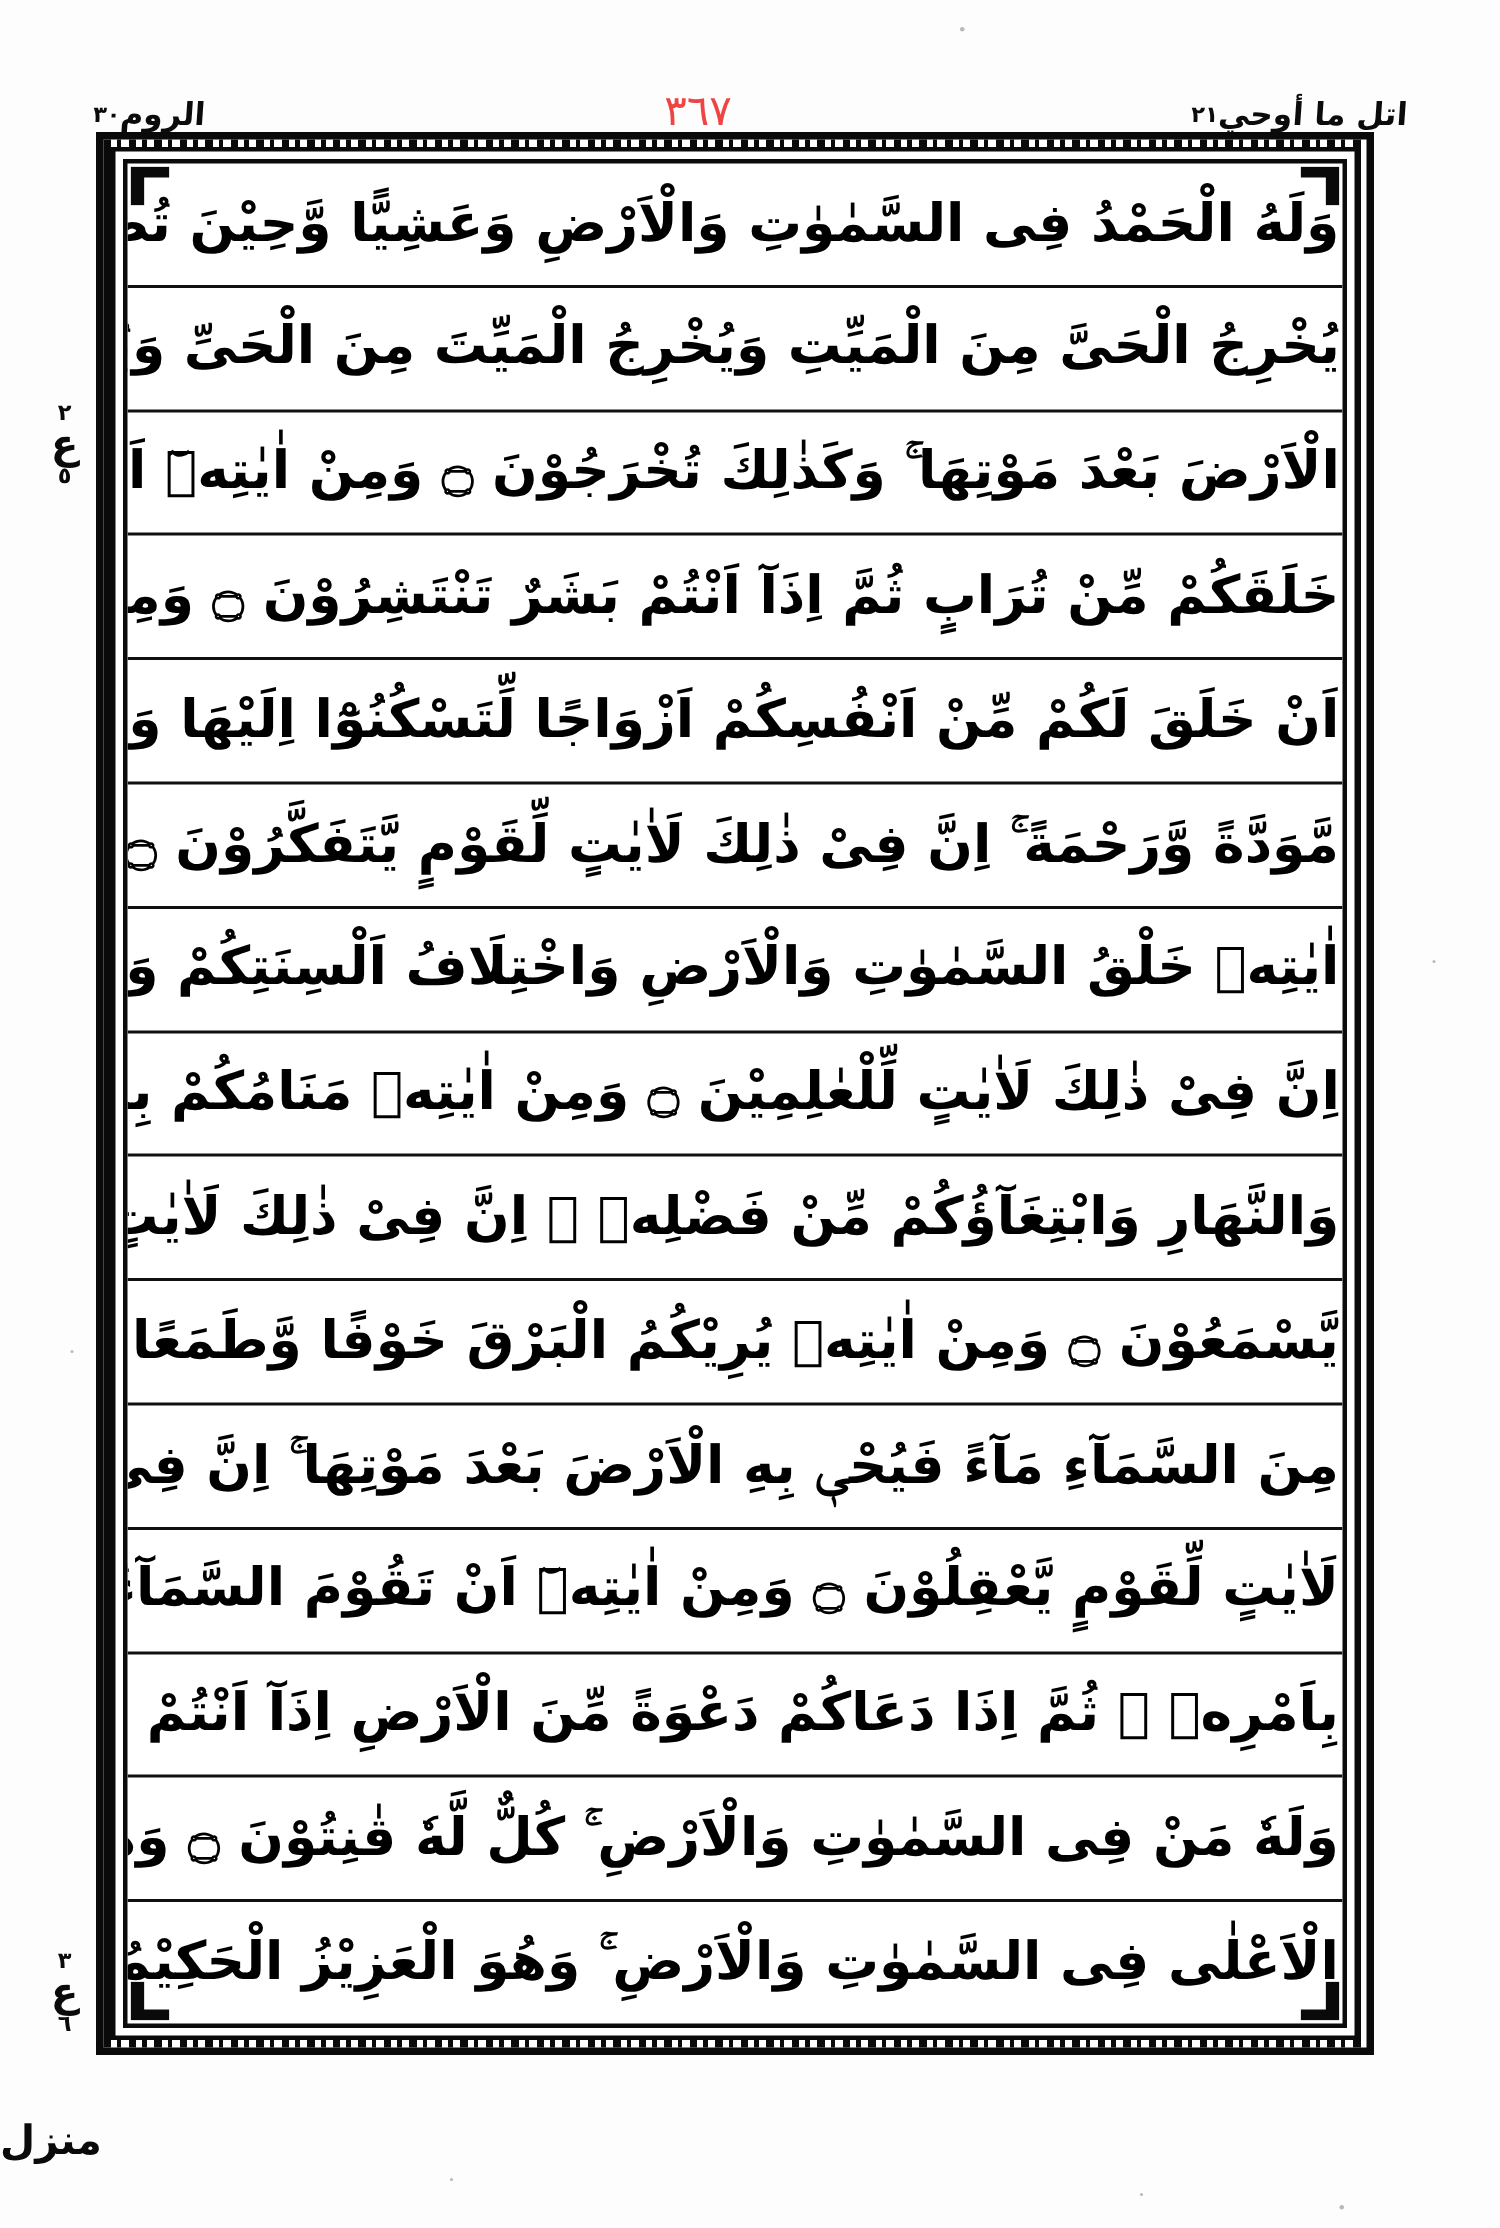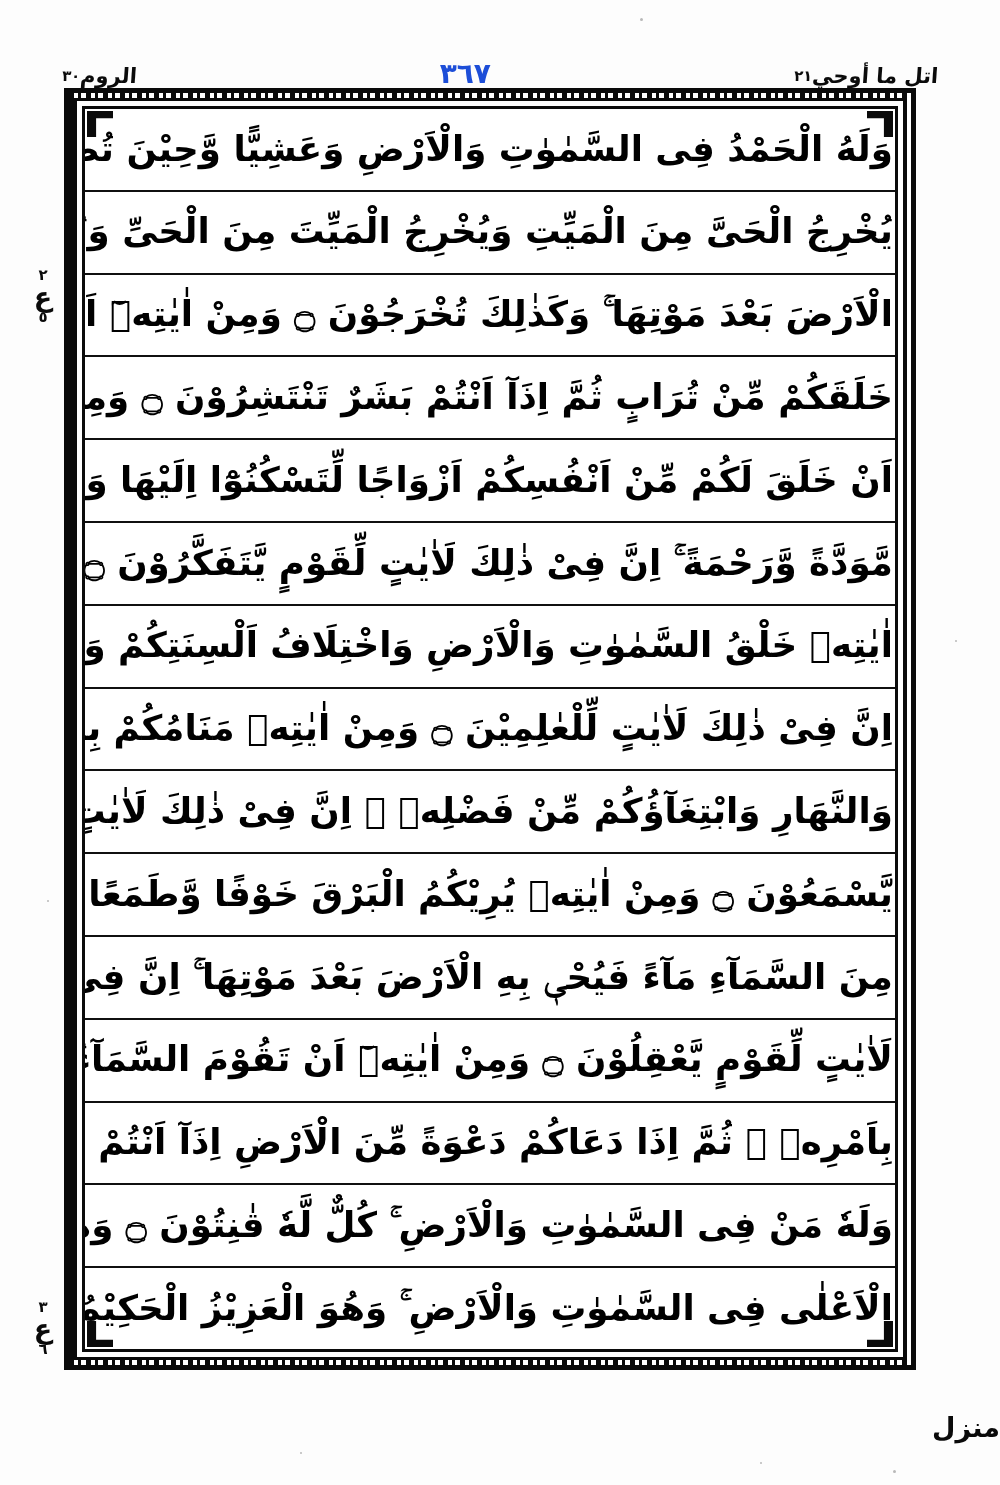--- a/index.html
+++ b/index.html
@@ -27,22 +27,22 @@
     font-size:21px;
     font-weight:700;
     color:#0b0b0b;
     letter-spacing:0px;
     white-space:nowrap;
     transform:skewX(-4deg);
   }
   .hdr-side .num{font-size:15px;vertical-align:2px;}
   .hdr-center{
     font-size:28px;
-    font-weight:700;
-    color:#1d4ed8;
+    font-weight:400;
+    color:#ef4444;
     letter-spacing:1px;
     margin-bottom:-2px;
   }
   .hdr-right{margin-right:2px;}
   .hdr-left{margin-left:2px;}
 
   
   .frame-outer{
     position:absolute;
     top:88px;left:64px;
@@ -126,21 +126,21 @@
   .ruku .r-ain{font-size:27px;}
   .ruku .r-bot{font-size:15px;}
   .ruku-upper{top:268px;}
   .ruku-lower{top:1300px;}
 
   
   .footer{
     position:absolute;
     left:0;right:0;
     top:1412px;
-    text-align:right;
+    text-align:left;
   }
   .footer-word{
     font-size:27px;
     font-weight:700;
     color:#0a0a0a;
   }
   .speck{position:absolute;background:#b9b9b9;border-radius:50%;}
 </style>
 </head>
 <body>

